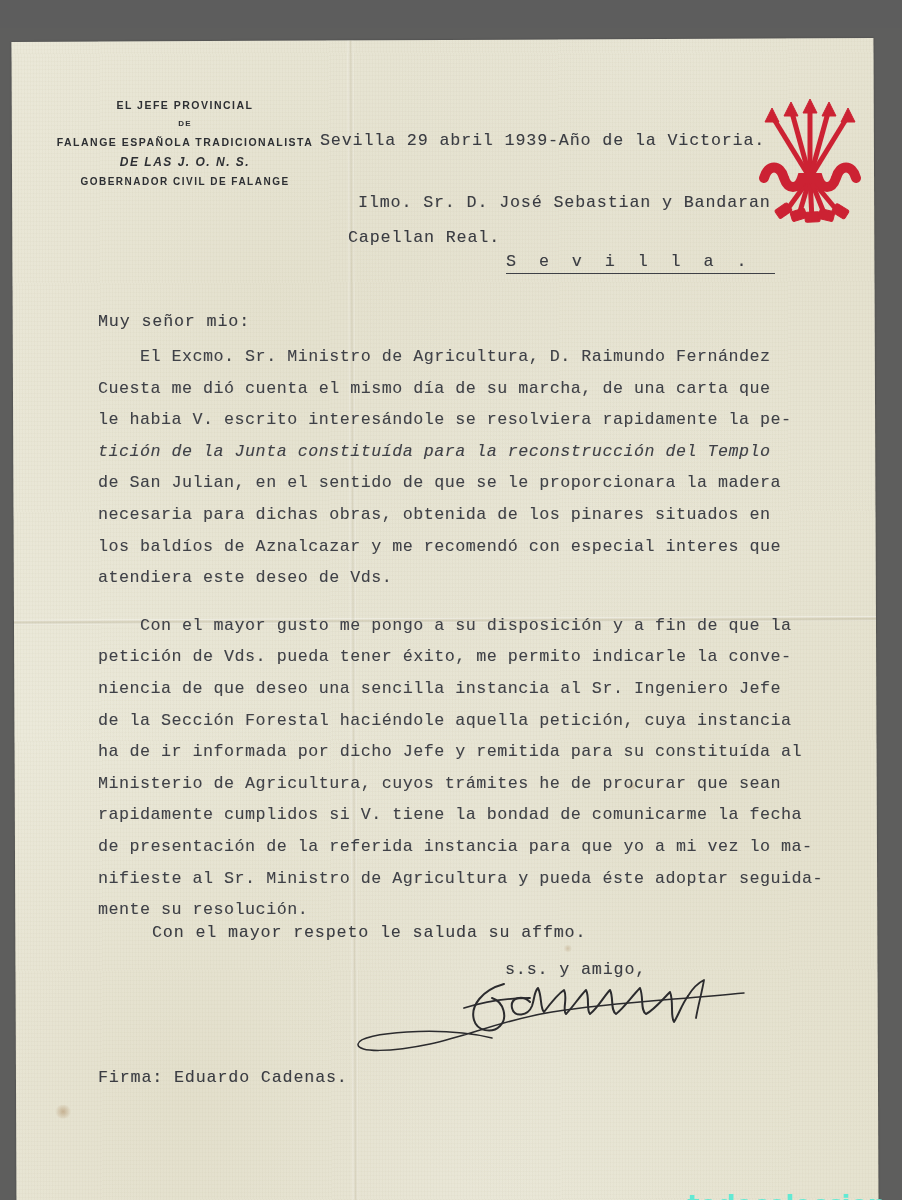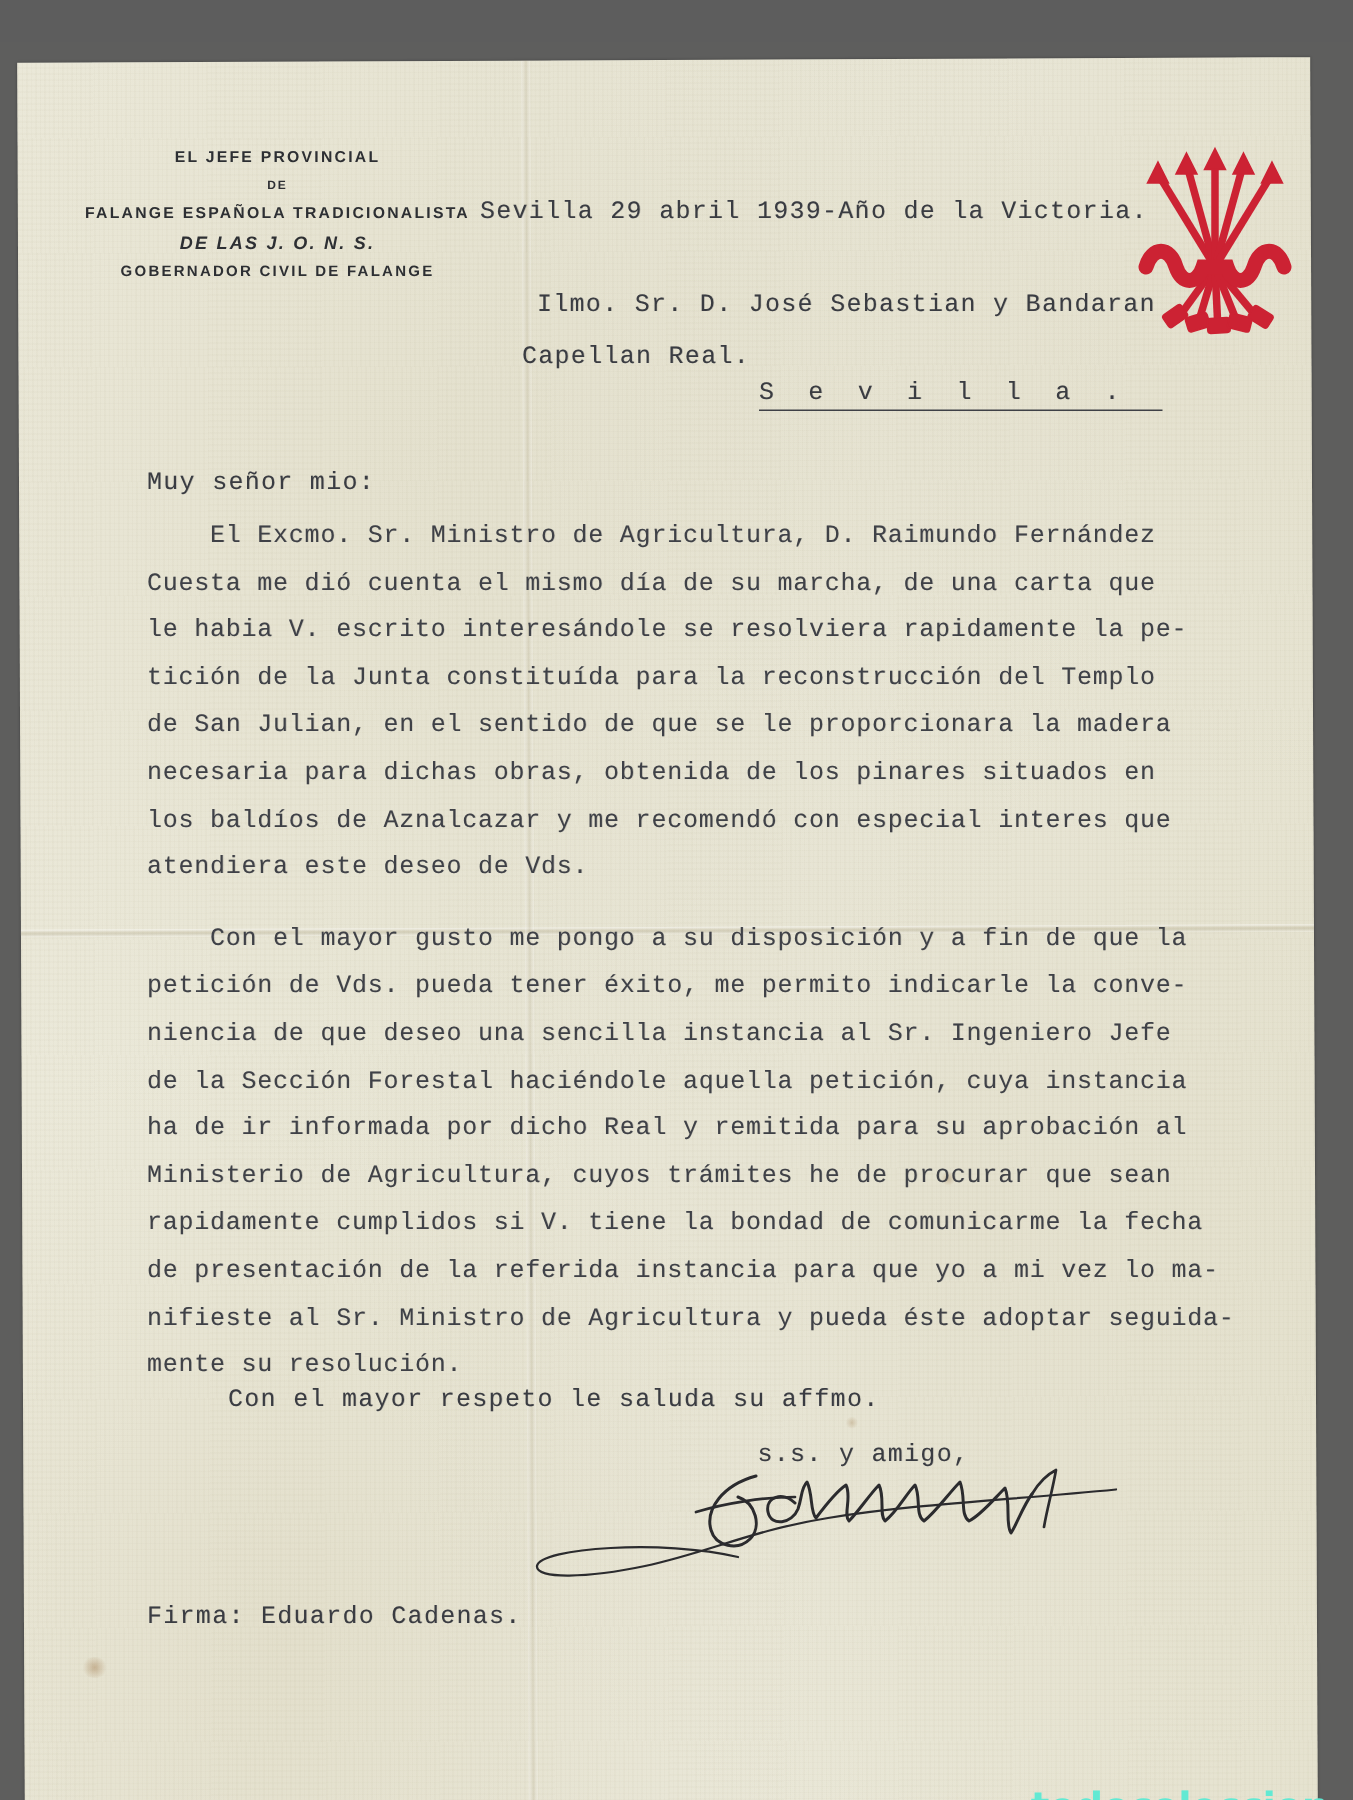--- a/index.html
+++ b/index.html
@@ -246,30 +246,30 @@
   <div class="tw" id="addr-1">Ilmo. Sr. D. José Sebastian y Bandaran</div>
   <div class="tw" id="addr-2">Capellan Real.</div>
   <div class="tw" id="addr-3">S e v i l l a .</div>
 
   <div class="tw" id="salutation">Muy señor mio:</div>
 
   <div id="body-container">
       <div class="body-line" style="top: 319px;">    El Excmo. Sr. Ministro de Agricultura, D. Raimundo Fernández</div>
       <div class="body-line" style="top: 350.6px;">Cuesta me dió cuenta el mismo día de su marcha, de una carta que</div>
       <div class="body-line" style="top: 382.2px;">le habia V. escrito interesándole se resolviera rapidamente la pe-</div>
-      <div class="body-line" style="top: 413.8px;">tición de la Junta constituída para la reconstrucción del Templo</div>
+      <div class="body-line" style="top: 413.8px; font-style: italic;">tición de la Junta constituída para la reconstrucción del Templo</div>
       <div class="body-line" style="top: 445.4px;">de San Julian, en el sentido de que se le proporcionara la madera</div>
       <div class="body-line" style="top: 477px;">necesaria para dichas obras, obtenida de los pinares situados en</div>
       <div class="body-line" style="top: 508.6px;">los baldíos de Aznalcazar y me recomendó con especial interes que</div>
       <div class="body-line" style="top: 540.2px;">atendiera este deseo de Vds.</div>
       <div class="body-line" style="top: 587.8px;">    Con el mayor gusto me pongo a su disposición y a fin de que la</div>
       <div class="body-line" style="top: 619.4px;">petición de Vds. pueda tener éxito, me permito indicarle la conve-</div>
       <div class="body-line" style="top: 651px;">niencia de que deseo una sencilla instancia al Sr. Ingeniero Jefe</div>
       <div class="body-line" style="top: 682.6px;">de la Sección Forestal haciéndole aquella petición, cuya instancia</div>
-      <div class="body-line" style="top: 714.2px;">ha de ir informada por dicho Real y remitida para su aprobación al</div>
+      <div class="body-line" style="top: 714.2px;">ha de ir informada por dicho Jefe y remitida para su constituída al</div>
       <div class="body-line" style="top: 745.8px;">Ministerio de Agricultura, cuyos trámites he de procurar que sean</div>
       <div class="body-line" style="top: 777.4px;">rapidamente cumplidos si V. tiene la bondad de comunicarme la fecha</div>
       <div class="body-line" style="top: 809px;">de presentación de la referida instancia para que yo a mi vez lo ma-</div>
       <div class="body-line" style="top: 840.6px;">nifieste al Sr. Ministro de Agricultura y pueda éste adoptar seguida-</div>
       <div class="body-line" style="top: 872.2px;">mente su resolución.</div>
     </div>
 
   <div class="tw" id="closing">Con el mayor respeto le saluda su affmo.</div>
   <div class="tw" id="valediction">s.s. y amigo,</div>
 

